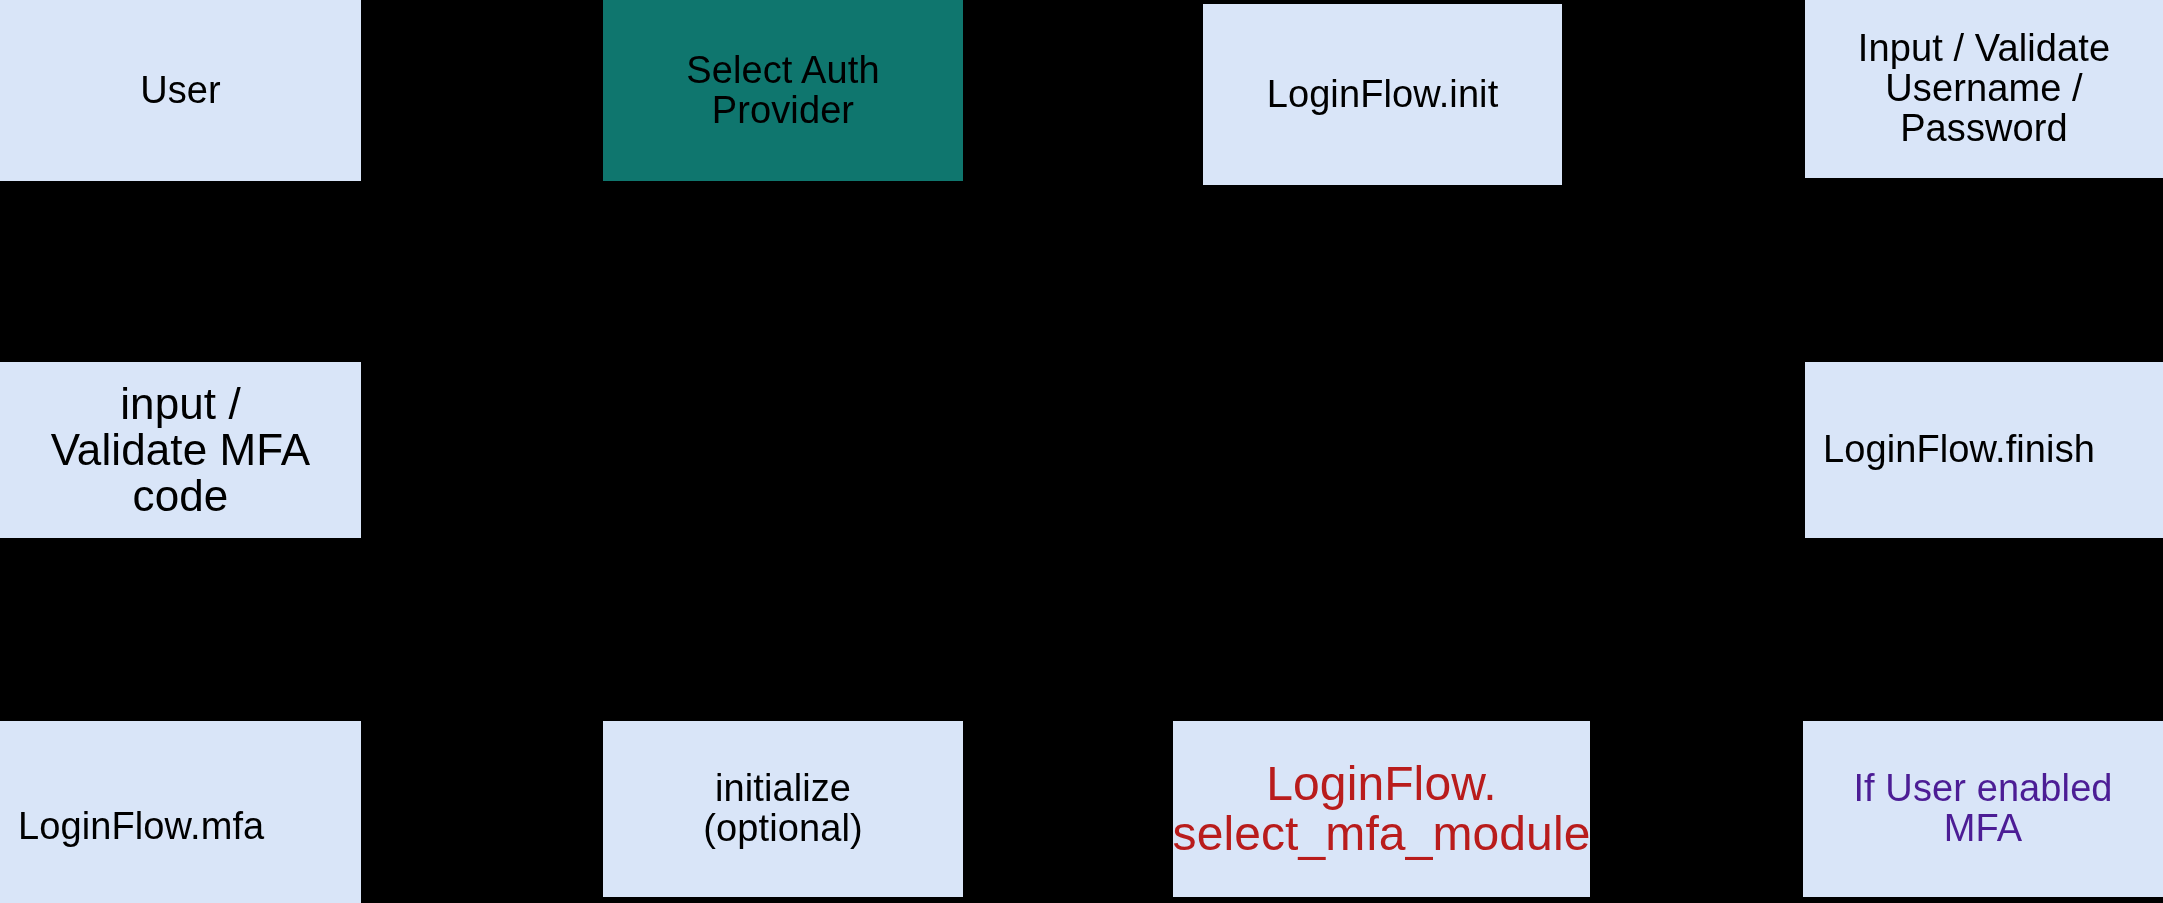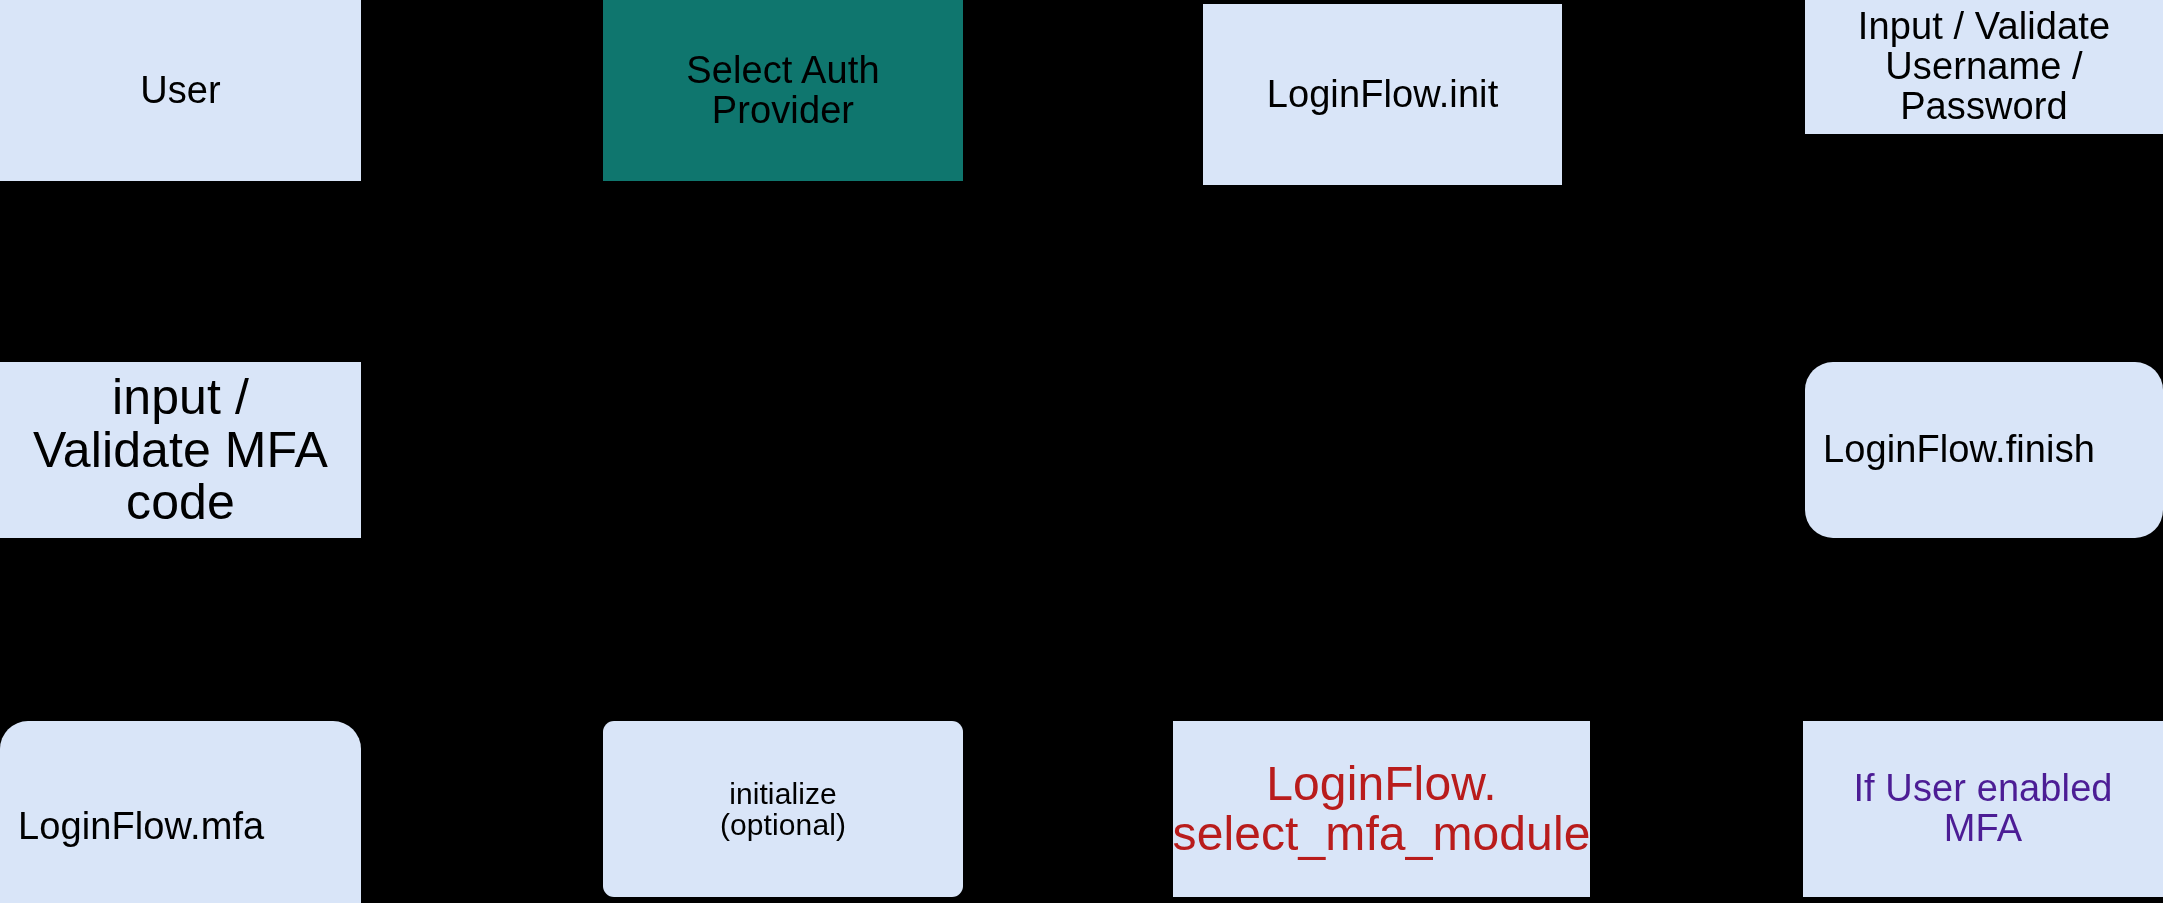--- a/index.html
+++ b/index.html
@@ -36,42 +36,41 @@
     line-height: 1.05;
     letter-spacing: 0.1px;
     white-space: pre-line;
     padding: 0 10px;
     overflow: hidden;
   }
   .node.align-left {
     justify-content: flex-start;
     text-align: left;
     padding-left: 18px;
-    border-radius: 28px;
   }
   .node-label {
     display: block;
     white-space: pre-line;
   }
 </style>
 </head>
 <body>
 
 <div id="diagram-canvas" style="background: rgb(0, 0, 0); width: 2163px; height: 903px;">
     <div class="node" style="left: 0px; top: 0px; width: 361px; height: 181px; background: rgb(217, 229, 248); color: rgb(0, 0, 0); font-size: 38px;"><span class="node-label">User</span></div>
     <div class="node" style="left: 603px; top: 0px; width: 360px; height: 181px; background: #0f766e; color: rgb(0, 0, 0); font-size: 38px;"><span class="node-label">Select Auth
 Provider</span></div>
     <div class="node" style="left: 1203px; top: 4px; width: 359px; height: 181px; background: rgb(217, 229, 248); color: rgb(0, 0, 0); font-size: 38px;"><span class="node-label">LoginFlow.init</span></div>
-    <div class="node" style="left: 1805px; top: 0px; width: 358px; height: 134px; background: rgb(217, 229, 248); color: rgb(0, 0, 0); font-size: 38px;"><span class="node-label">Input / Validate
+    <div class="node" style="left: 1805px; top: 0px; width: 358px; height: 178px; background: rgb(217, 229, 248); color: rgb(0, 0, 0); font-size: 38px;"><span class="node-label">Input / Validate
 Username /
 Password</span></div>
-    <div class="node" style="left: 0px; top: 362px; width: 361px; height: 176px; background: rgb(217, 229, 248); color: rgb(0, 0, 0); font-size: 50px;"><span class="node-label">input /
+    <div class="node" style="left: 0px; top: 362px; width: 361px; height: 176px; background: rgb(217, 229, 248); color: rgb(0, 0, 0); font-size: 44px;"><span class="node-label">input /
 Validate MFA
 code</span></div>
     <div class="node align-left" style="left: 1805px; top: 362px; width: 358px; height: 176px; background: rgb(217, 229, 248); color: rgb(0, 0, 0); font-size: 38px;"><span class="node-label">LoginFlow.finish</span></div>
     <div class="node align-left" style="left: 0px; top: 721px; width: 361px; height: 211px; background: rgb(217, 229, 248); color: rgb(0, 0, 0); font-size: 38px;"><span class="node-label">LoginFlow.mfa</span></div>
-    <div class="node" style="left: 603px; top: 721px; width: 360px; height: 176px; background: rgb(217, 229, 248); color: rgb(0, 0, 0); font-size: 30px; border-radius: 11px;"><span class="node-label">initialize
+    <div class="node" style="left: 603px; top: 721px; width: 360px; height: 176px; background: rgb(217, 229, 248); color: rgb(0, 0, 0); font-size: 38px;"><span class="node-label">initialize
 (optional)</span></div>
     <div class="node" style="left: 1173px; top: 721px; width: 417px; height: 176px; background: rgb(217, 229, 248); color: #b91c1c; font-size: 48px;"><span class="node-label">LoginFlow.
 select_mfa_module</span></div>
     <div class="node" style="left: 1803px; top: 721px; width: 360px; height: 176px; background: rgb(217, 229, 248); color: #4c1d95; font-size: 38px;"><span class="node-label">If User enabled
 MFA</span></div>
   </div>
 
 </body></html>

